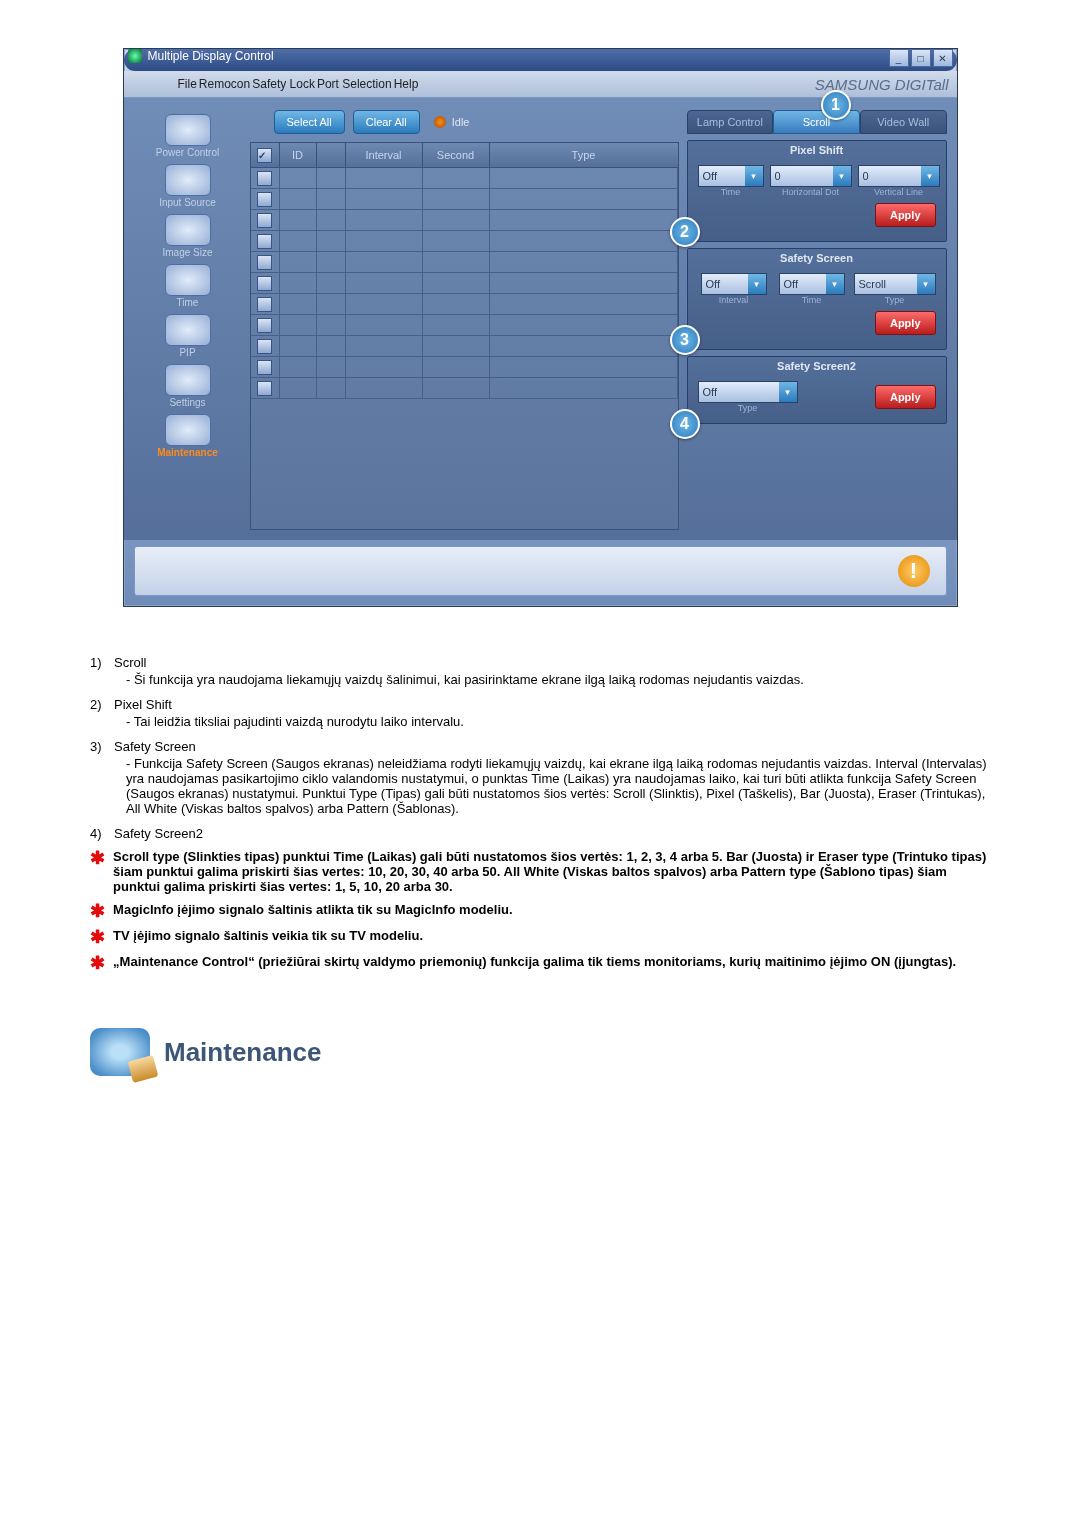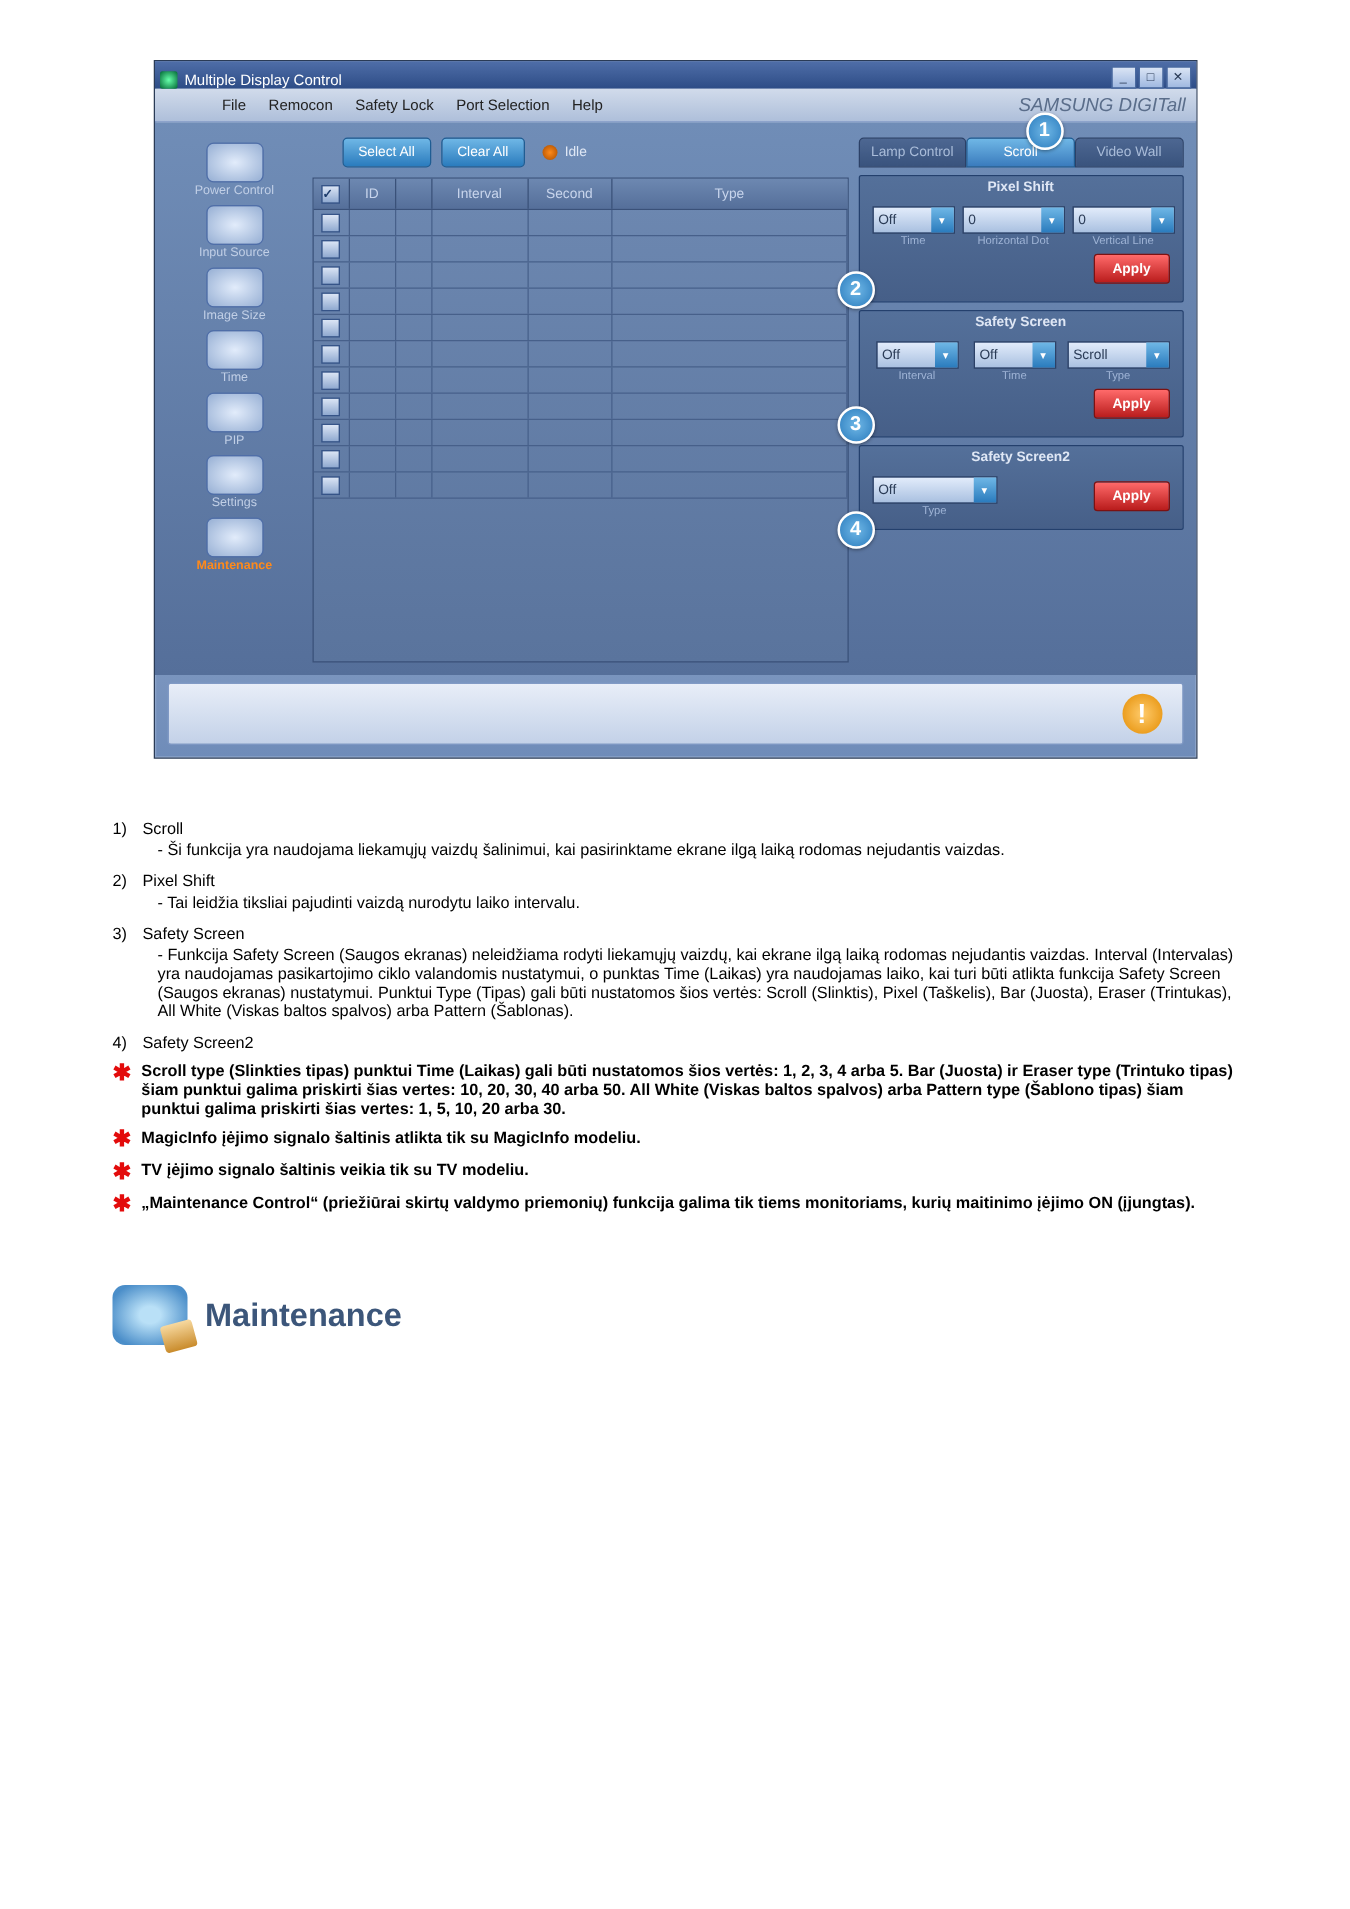--- a/index.html
+++ b/index.html
@@ -16,39 +16,40 @@
     border: 1px solid #2a3b56;
     box-shadow: 0 0 0 1px #8aa2c8 inset;
     background: linear-gradient(#c9d4e6,#6f8cb9);
   }
   .titlebar {
     height: 22px;
     background: linear-gradient(#4f6ea8,#2d4c86);
     color: #fff;
     font-size: 12px;
     display: flex;
-    align-items: flex-end;
+    align-items: flex-start;
     padding: 0 4px;
     justify-content: space-between;
+    border-radius: 11px;
   }
   .titlebar-left { display:flex; align-items:center; gap:6px; }
   .title-icon {
     width:14px;height:14px;background:radial-gradient(#6fa,#063);border-radius:2px;
   }
   .win-btns { display:flex; gap:2px; }
   .win-btn {
     width:18px;height:16px;background:linear-gradient(#dbe5f5,#9fb8e0);
     border:1px solid #4a6aa0;font-size:10px;display:flex;align-items:center;justify-content:center;
     color:#2a3b56;
   }
   .menubar {
     height:26px;background:linear-gradient(#d1dbeb,#aebfda);display:flex;align-items:center;
     font-size:12px;color:#222;padding:0 8px;border-bottom:1px solid #7d97c3;justify-content:space-between;
   }
-  .menubar-left{display:flex;gap:18px;padding-left:46px;}
+  .menubar-left{display:flex;gap:2px;padding-left:46px;}
   .menubar-right{font-size:15px;color:#5a6d8a;font-style:italic;}
   .body-area {
     display:flex; min-height:420px;
     background:linear-gradient(#708db7 0%, #556f9a 100%);
     padding:12px 10px 10px 10px; gap:8px;
   }
   .sidebar {
     width:108px; display:flex; flex-direction:column; gap:6px; align-items:center; padding-top:4px;
   }
   .sb-item { display:flex; flex-direction:column; align-items:center; gap:2px; width:100%; }

